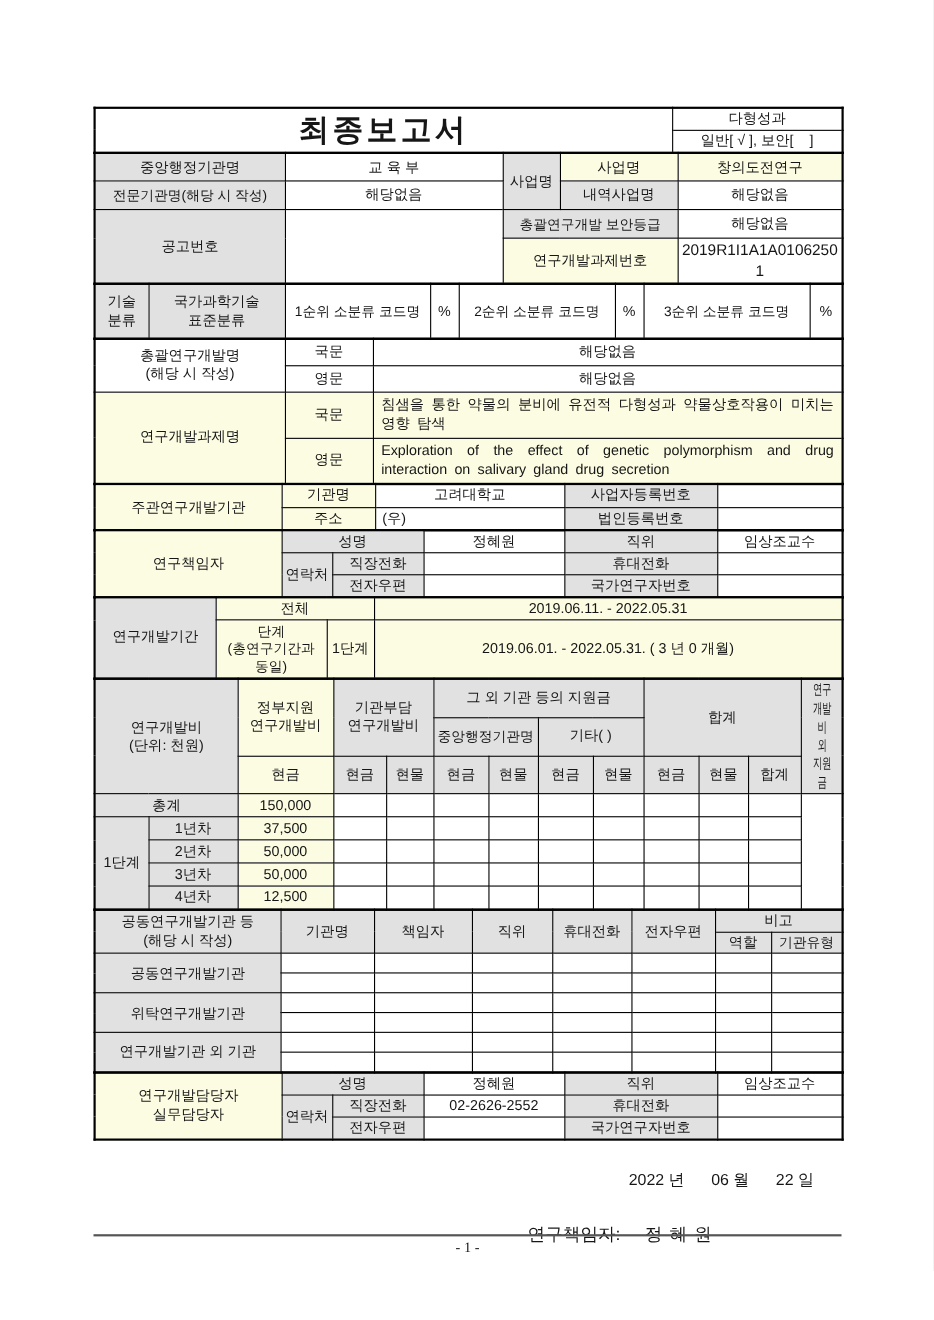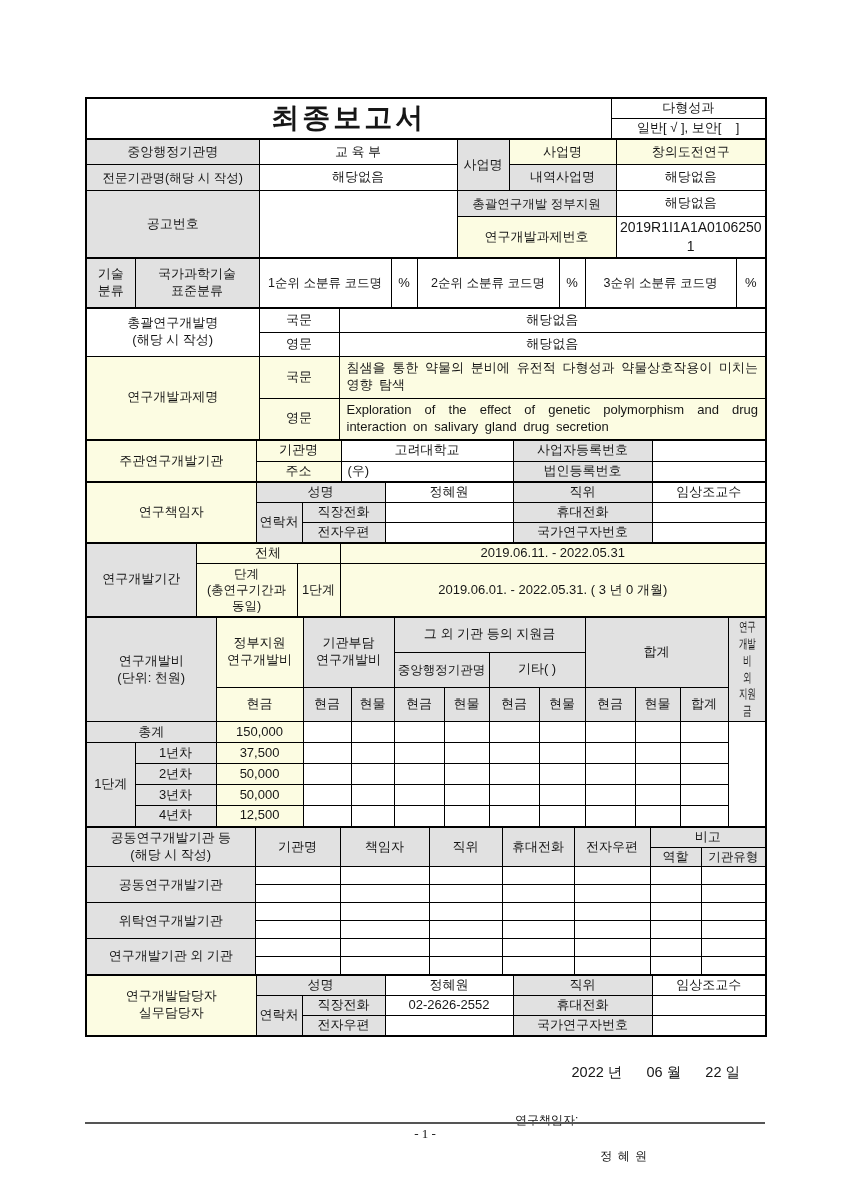--- a/index.html
+++ b/index.html
@@ -25,22 +25,22 @@
   .pre { white-space:pre-line; }
   .left { text-align:left; padding-left:6px; }
   .just { text-align:justify; padding:2px 7px; word-spacing:3px; }
   .title-cell { font-size:28px; font-weight:bold; letter-spacing:3px; border-right:1px solid #000; }
   .sec-val { white-space:pre; }
   .small { font-size:12.5px; }
   .squeeze { display:inline-block; transform:scaleX(0.66); transform-origin:center center; white-space:pre-line; letter-spacing:-0.5px; }
   .tasknum { font-size:14px; word-break:break-all; line-height:1.35; }
   .statement { margin:20px 2px 0 10px; text-align:justify; font-size:13.5px; word-spacing:4px; line-height:1.75; }
   .date-row { margin-top:26px; text-align:right; padding-right:25px; font-size:14.5px; white-space:pre; }
-  .sig-row { margin-top:30px; display:flex; justify-content:flex-end; padding-right:117px; gap:22px; font-size:12px; }
-  .sig-name { letter-spacing:1px;margin-top:36px; }
+  .sig-row { margin-top:30px; display:flex; justify-content:flex-end; padding-right:117px; gap:22px; font-size:16px; }
+  .sig-name { letter-spacing:1px; }
   .pagefoot { position:absolute; left:85px; top:1122px; width:680px; border-top:2px solid #555; }
   .pagefoot div { margin-top:2px; text-align:center; font-size:13px; font-family:"Liberation Serif","DejaVu Serif",serif; }
 </style>
 </head>
 <body>
 
 <div class="page">
   <div class="form">
 
     <table class="band">
@@ -77,21 +77,21 @@
       </tr>
       <tr style="height:26px">
         <td class="g small">전문기관명(해당 시 작성)</td>
         <td>해당없음</td>
         <td class="g">내역사업명</td>
         <td>해당없음</td>
       </tr>
       <tr style="height:26px">
         <td rowspan="2" class="g">공고번호</td>
         <td rowspan="2"></td>
-        <td colspan="2" class="g small">총괄연구개발 정부지원</td>
+        <td colspan="2" class="g small">총괄연구개발 보안등급</td>
         <td>해당없음</td>
       </tr>
       <tr style="height:26px">
         <td colspan="2" class="y">연구개발과제번호</td>
         <td class="tasknum">2019R1I1A1A01062501</td>
       </tr>
     </tbody>
       </table>
 
     <table class="band">

